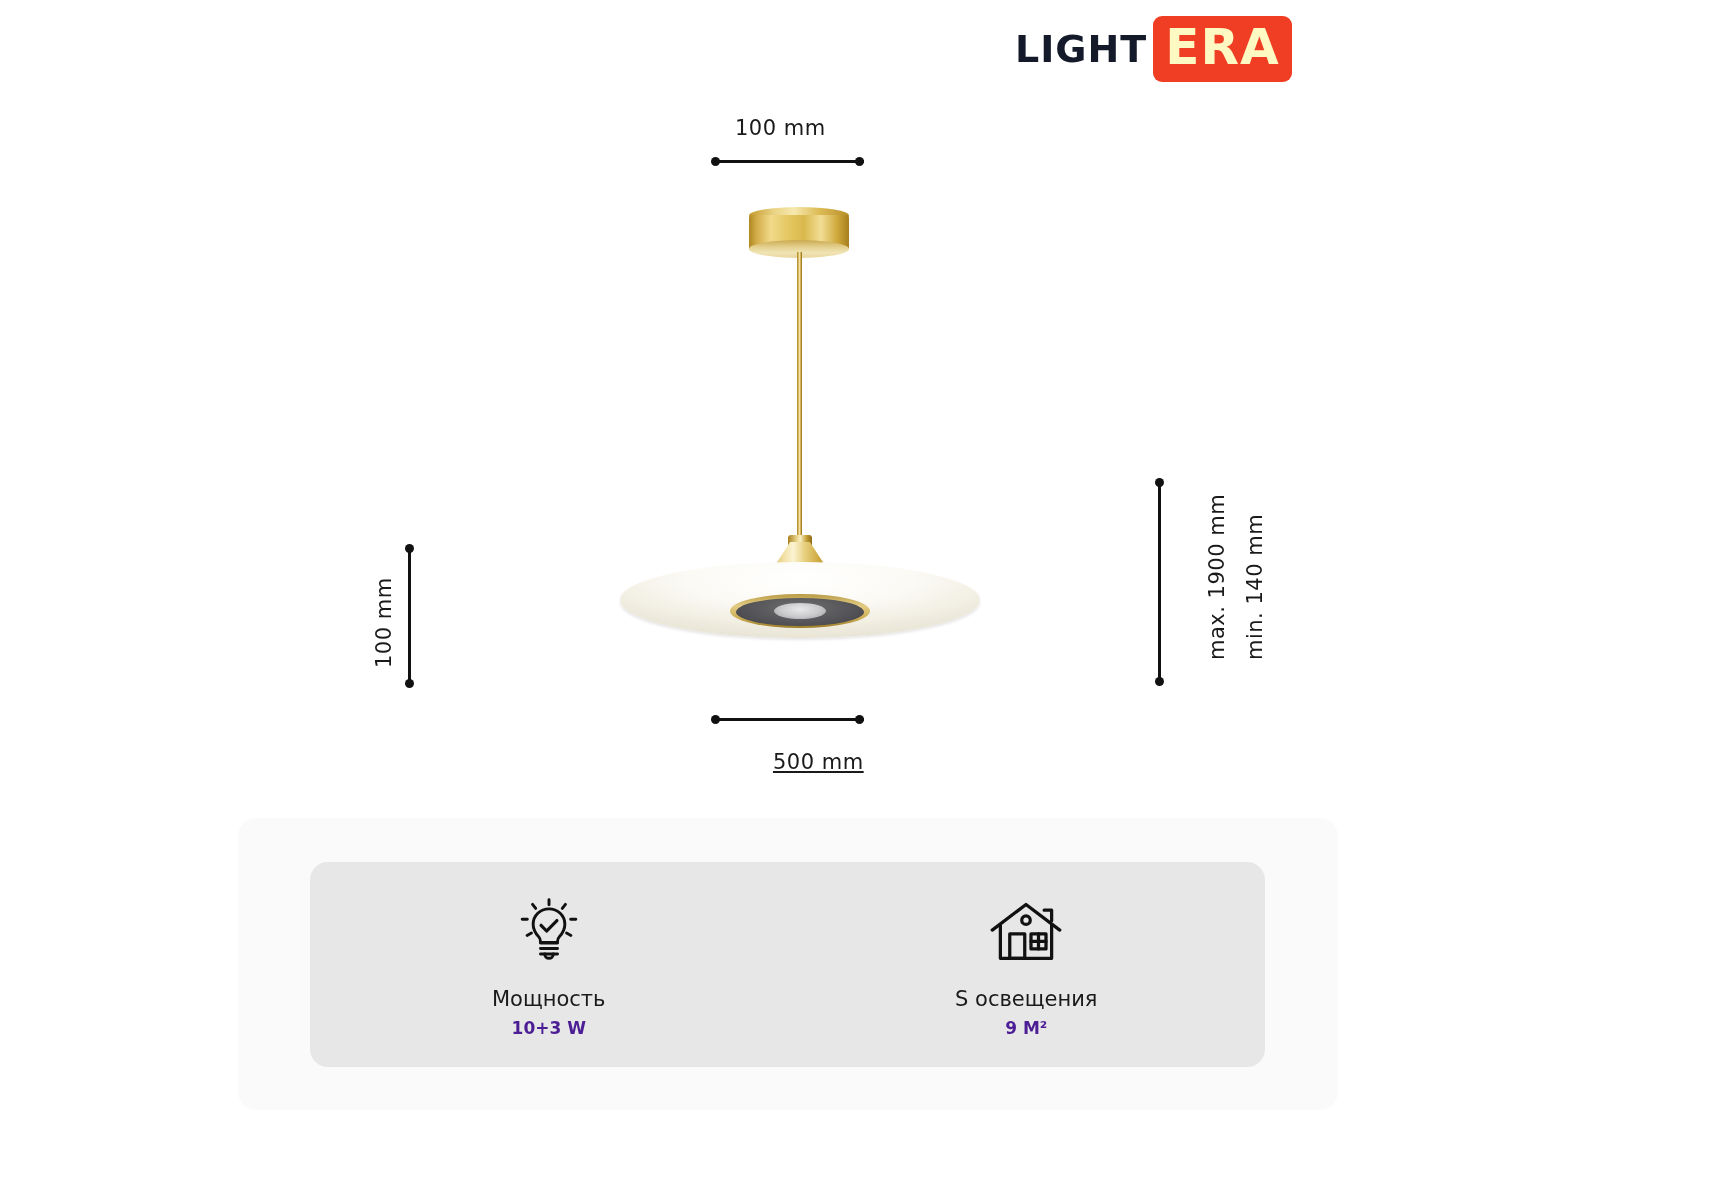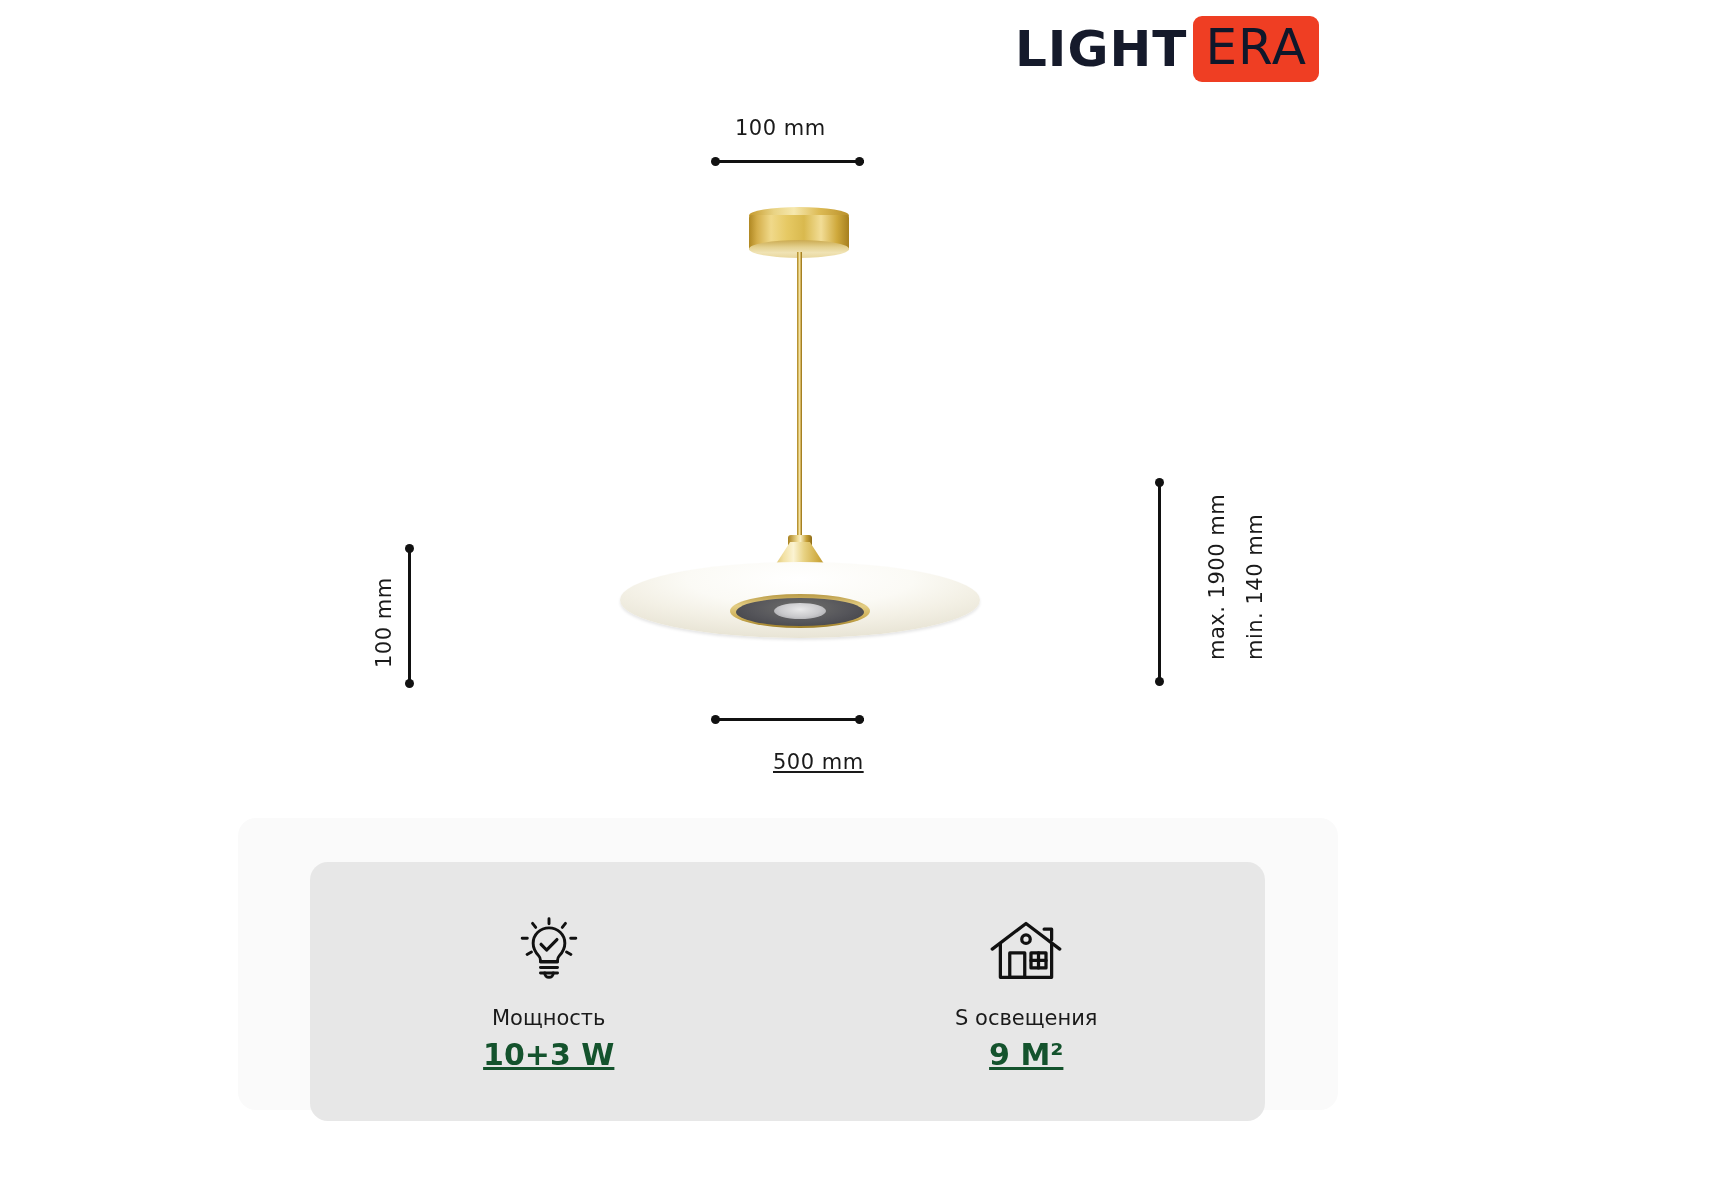--- a/index.html
+++ b/index.html
@@ -24,32 +24,32 @@
     position: absolute;
     left: 1015px;
     top: 18px;
     display: flex;
     align-items: center;
     height: 62px;
   }
   #logo .logo-light {
     font-family: "DejaVu Sans", sans-serif;
     font-weight: 700;
-    font-size: 50px;
+    font-size: 38px;
     letter-spacing: 1px;
     color: #151a2b;
     line-height: 1;
     padding-right: 6px;
   }
   #logo .logo-era {
     font-family: "DejaVu Sans", sans-serif;
-    font-weight: 400;
+    font-weight: 700;
     font-size: 50px;
     letter-spacing: 1px;
-    color: #0f172a;
+    color: #fef9c3;
     background: #ef3e23;
     border-radius: 9px;
     line-height: 1;
     padding: 6px 12px 10px 12px;
   }
 
   
   #product {
     position: absolute;
     left: 560px;
@@ -239,21 +239,21 @@
   #dim-right-dot-b { left: 1155px; top: 677px; }
   #dim-right-label-max { left: 1205px; top: 660px; }
   #dim-right-label-min { left: 1243px; top: 660px; }
 
   
   #spec-panel {
     position: absolute;
     left: 310px;
     top: 862px;
     width: 955px;
-    height: 259px;
+    height: 205px;
     background: #e7e7e7;
     border-radius: 18px;
     display: flex;
     align-items: center;
   }
   #spec-outer-band {
     position: absolute;
     left: 238px;
     top: 818px;
     width: 1100px;
@@ -279,25 +279,24 @@
     margin-bottom: 8px;
   }
   .spec-title {
     font-family: "DejaVu Sans", sans-serif;
     font-size: 21px;
     color: #1a1a1a;
     line-height: 1.25;
   }
   .spec-value {
     font-family: "DejaVu Sans", sans-serif;
-    font-size: 30px;
+    font-size: 17px;
     font-weight: 700;
-    color: #14532d;
+    color: #4c1d95;
     line-height: 1.3;
-    text-decoration: underline;
   }
 </style>
 </head>
 <body>
 
 <div id="sheet">
 
   <div id="logo">
     <span class="logo-light">LIGHT</span>
     <span class="logo-era">ERA</span>

